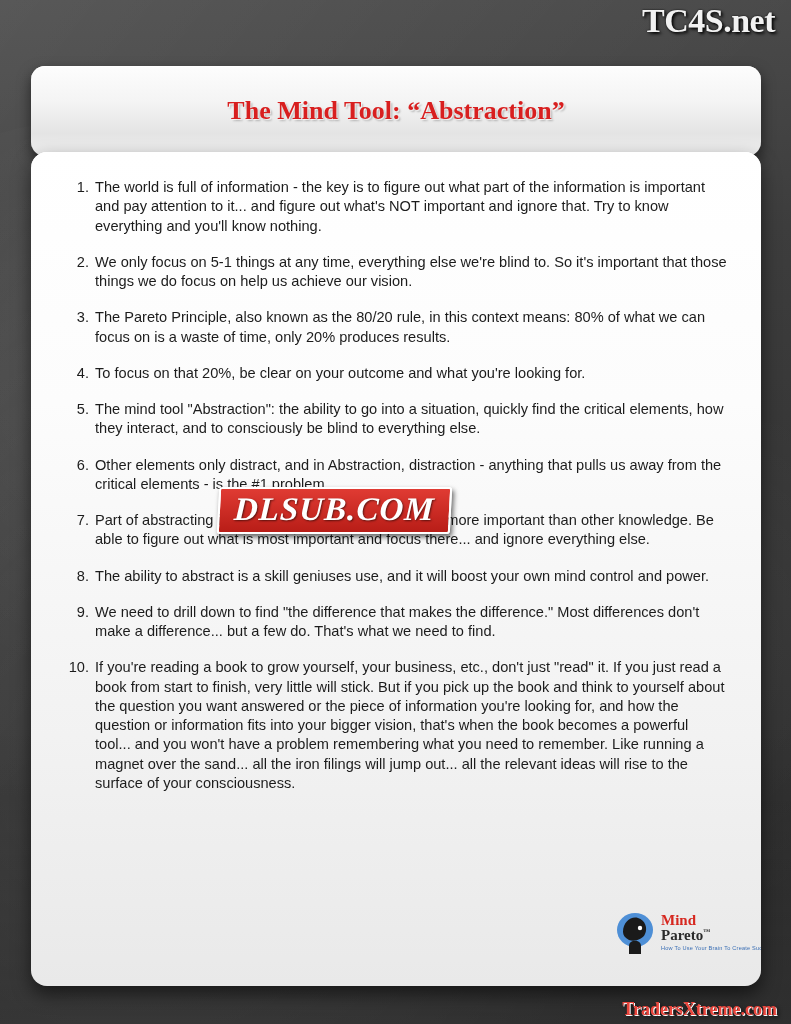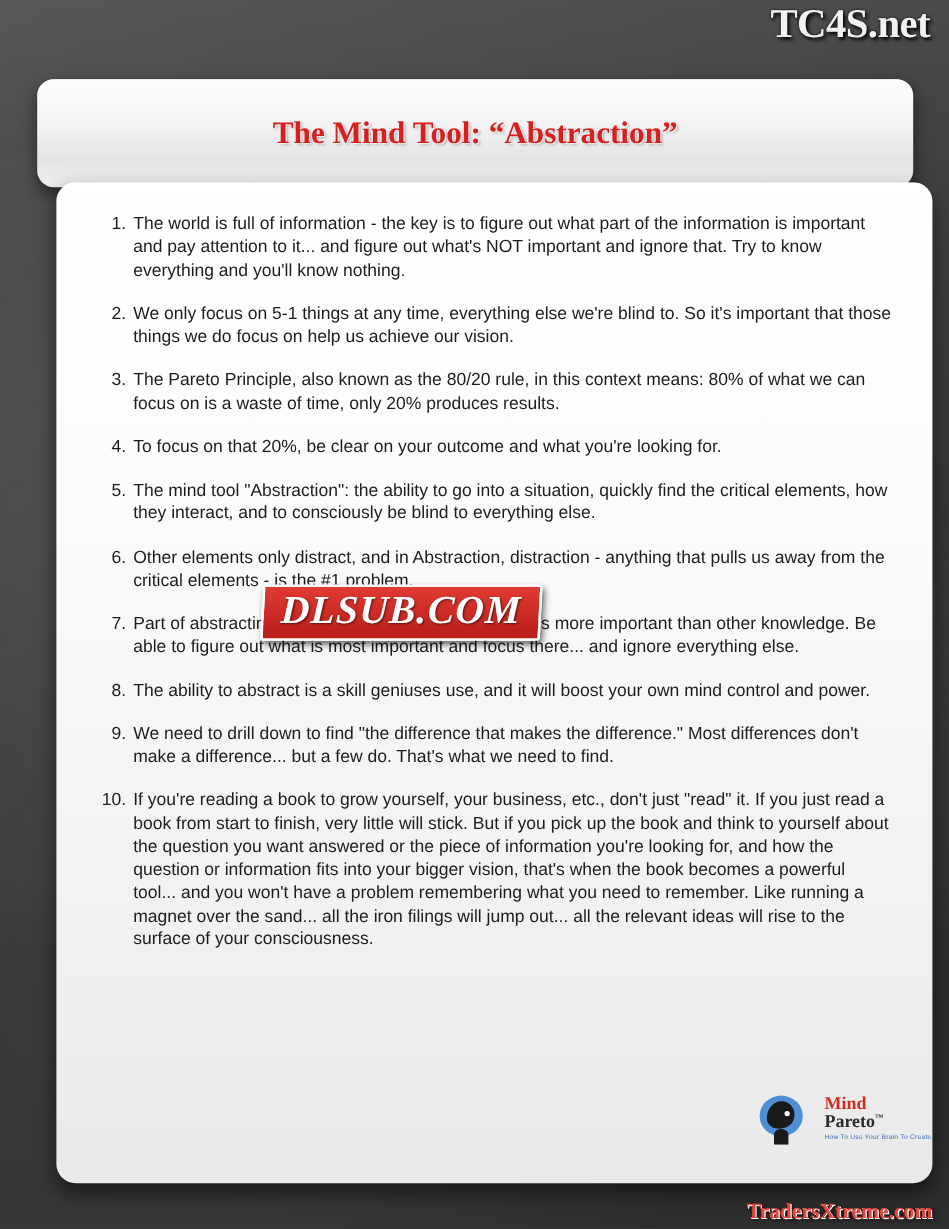--- a/index.html
+++ b/index.html
@@ -108,21 +108,20 @@
   .content-card {
     position: absolute;
     left: 31px;
     top: 152px;
     width: 730px;
     height: 834px;
     border-radius: 16px;
     background: linear-gradient(180deg, #ffffff 0%, #fcfcfc 30%, #f2f2f2 70%, #e9e9e9 100%);
     box-shadow: 0 8px 18px rgba(0,0,0,0.55), inset 0 1px 0 rgba(255,255,255,0.95);
     overflow: hidden;
-    margin-left: 16px;
   }
 
   ol.points {
     margin: 0;
     padding: 26px 34px 0 60px;
     list-style: none;
     counter-reset: pt;
   }
   ol.points > li {
     position: relative;
@@ -170,21 +169,21 @@
 
   
   .mc-logo {
     position: absolute;
     right: 26px;
     bottom: 28px;
     width: 120px;
     height: 52px;
     display: flex;
     align-items: center;
-    gap: 16px;
+    gap: 6px;
   }
   .mc-head {
     position: relative;
     width: 40px;
     height: 44px;
     flex: 0 0 auto;
   }
   .mc-head svg { display: block; }
   .mc-words {
     display: flex;

